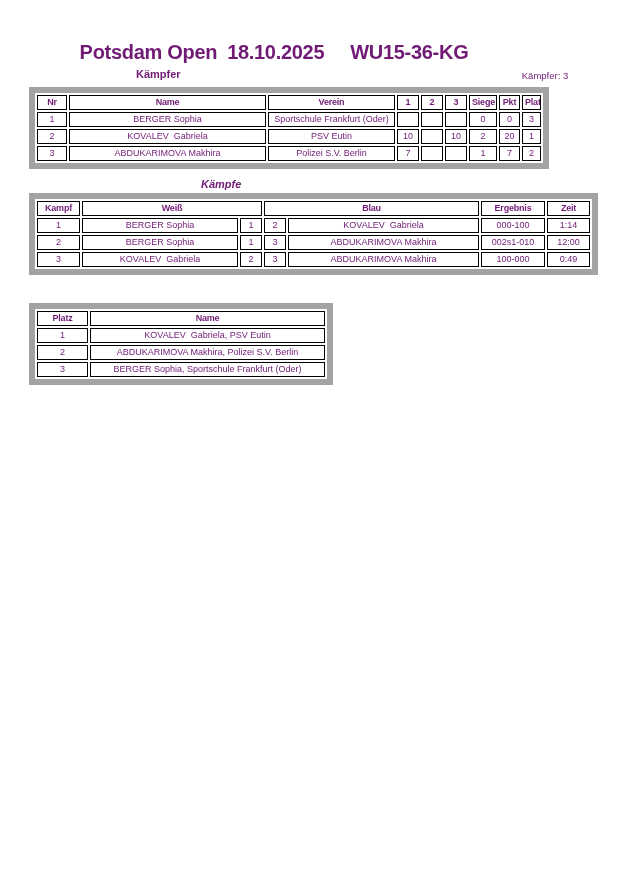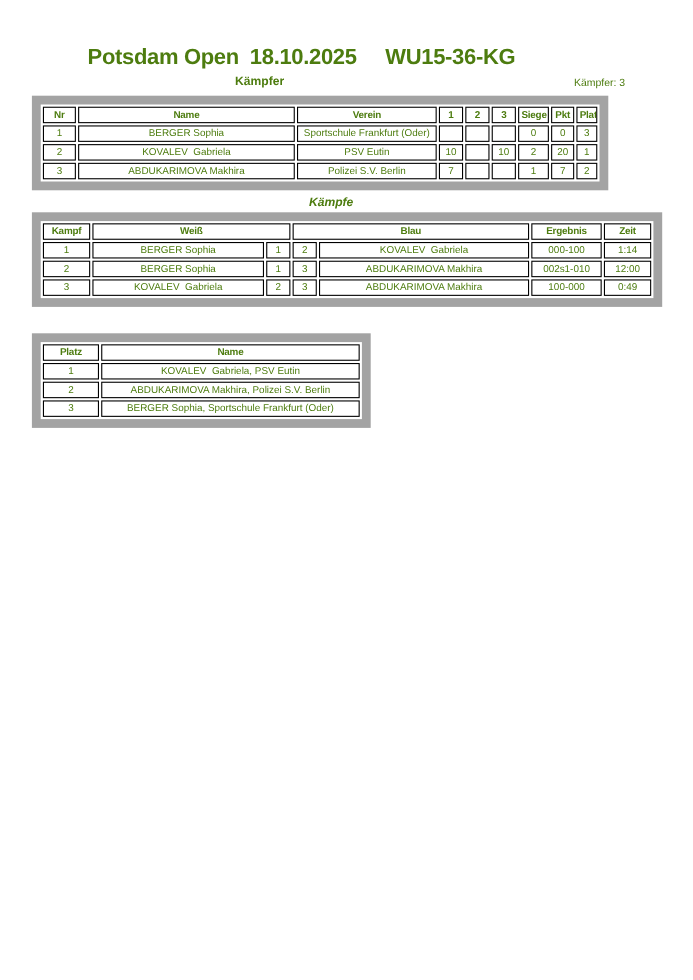--- a/index.html
+++ b/index.html
@@ -1,33 +1,33 @@
 <!DOCTYPE html>
 <html><head>
 <meta charset="utf-8">
 <style>
   html,body{margin:0;padding:0;background:#fff;}
   .page{
     position:relative;width:630px;height:891px;background:#ffffff;
-    font-family:"Liberation Sans",sans-serif;color:#4d7c0f;overflow:hidden;
+    font-family:"Liberation Sans",sans-serif;color:#701a75;overflow:hidden;
   }
   .title{
     position:absolute;left:29px;top:41px;width:490px;text-align:center;
     font-size:20px;font-weight:bold;letter-spacing:-0.3px;white-space:pre;
   }
   .title .t-date{margin-left:10px;}
   .title .t-cat{margin-left:26px;}
-  .sec-label{position:absolute;font-size:11px;font-weight:bold;text-align:center;width:200px;}
+  .sec-label{position:absolute;font-size:11px;font-weight:bold;text-align:left;width:200px;}
   .lbl-kaempfer{left:136px;top:68px;}
   .lbl-kaempfe{left:201px;top:178px;font-style:italic;}
   .lbl-ergebnisse{left:72px;top:285px;}
   .count{position:absolute;left:490px;top:70px;width:110px;text-align:center;font-size:9.5px;}
   table.tbl{
     position:absolute;border-collapse:separate;border-spacing:2px;
-    border:8px solid #a3a3a3;table-layout:fixed;background:#fff;
+    border:6px solid #a3a3a3;table-layout:fixed;background:#fff;
   }
   .tbl td,.tbl th{
     border:1px solid #000;font-size:9px;height:13px;line-height:13px;
     padding:0 2px;overflow:hidden;white-space:pre;text-align:center;
     font-weight:normal;
   }
   .tbl th{font-weight:bold;letter-spacing:-0.2px;}
   .t1{left:29px;top:87px;width:490px;}
   .t2{left:29px;top:193px;width:541px;}
   .t3{left:29px;top:303px;width:286px;}

